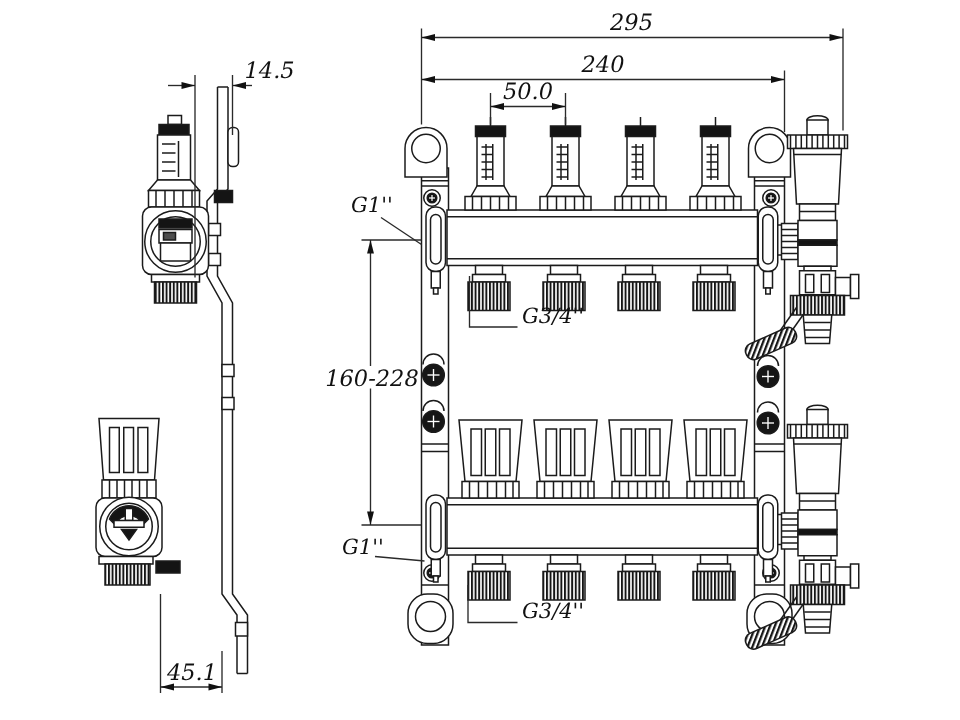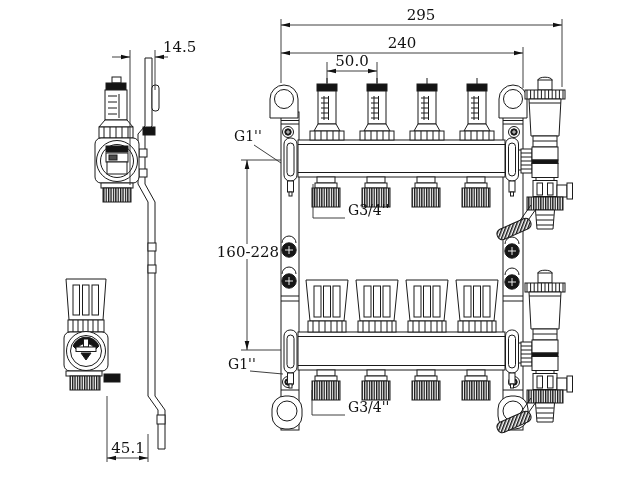--- a/index.html
+++ b/index.html
@@ -1,16 +1,16 @@
 <!DOCTYPE html>
 <html><head>
 <meta charset="utf-8">
 <style>
   html,body{margin:0;padding:0;background:#fff;}
-  .canvas{width:600px;height:480px;background:#ffffff;overflow:hidden;}
+  .canvas{width:600px;height:480px;background:#ffffff;overflow:hidden;font-style:italic;}
   svg{display:block;}
   .dimtxt{
     font-family:"DejaVu Serif","Liberation Serif",serif;
     font-size:15px;
     fill:#111;
     stroke:none;
   }
   .gtxt{
     font-family:"DejaVu Serif","Liberation Serif",serif;
     font-size:14px;

